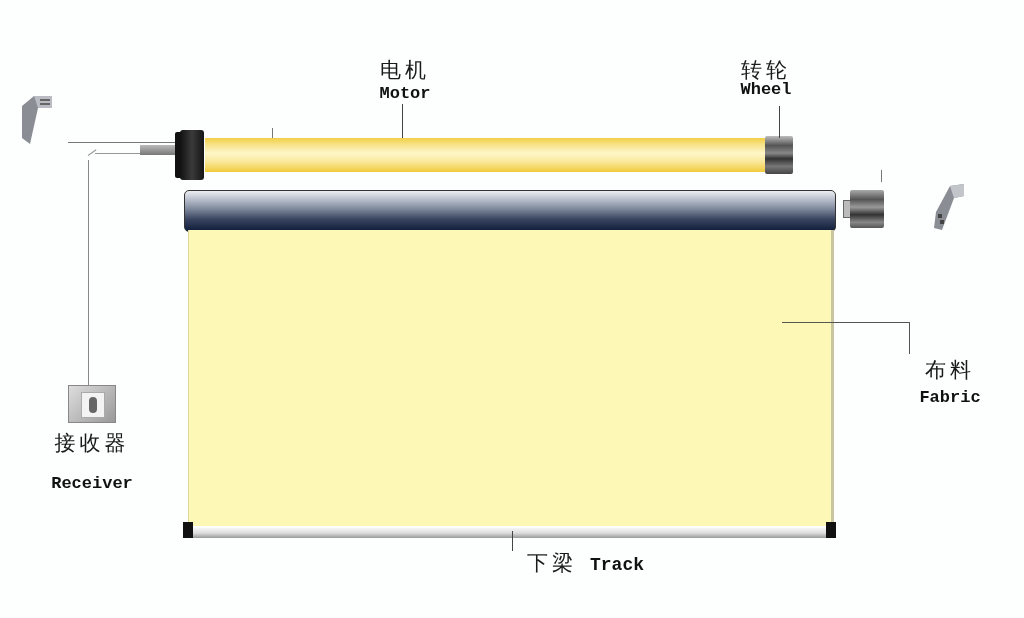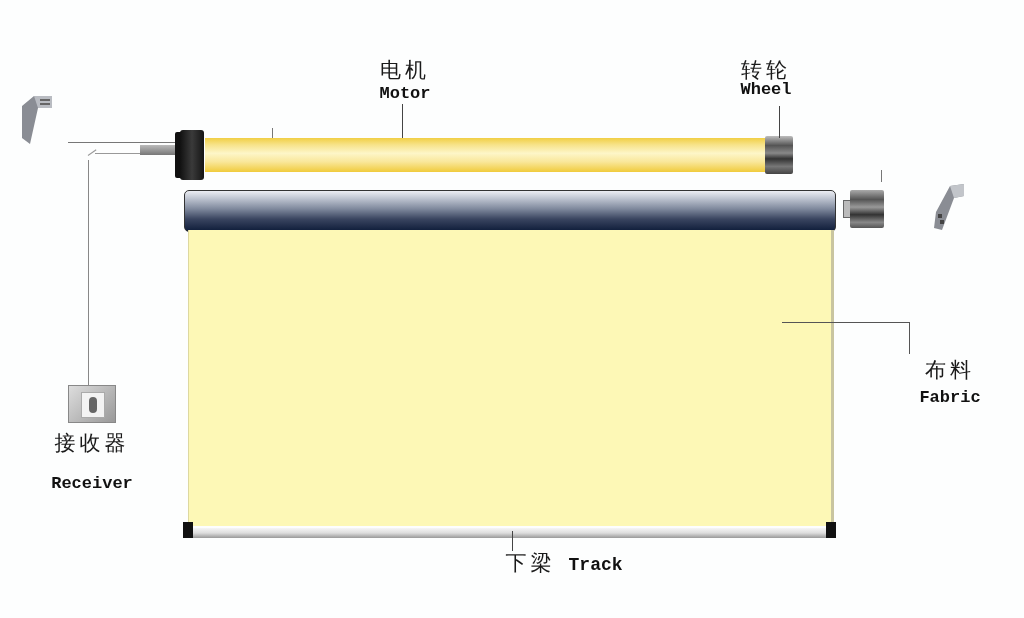--- a/index.html
+++ b/index.html
@@ -90,21 +90,21 @@
   <div class="line" style="left:909px;top:322px;width:1px;height:32px;background:#555;"></div>
   <div class="label" style="left:904px;top:360px;width:92px;">
     <div class="zh">布料</div>
     <div class="en" style="margin-top:8px;">Fabric</div>
   </div>
 
   <div class="abs track"></div>
   <div class="abs track-cap-l"></div>
   <div class="abs track-cap-r"></div>
   <div class="line" style="left:512px;top:531px;width:1px;height:20px;"></div>
-  <div class="label" style="left:484px;top:553px;width:160px;text-align:center;">
+  <div class="label" style="left:484px;top:553px;width:160px;text-align:right;">
     <span class="zh">下梁</span>
     <span class="en" style="margin-left:8px;font-size:18px;">Track</span>
   </div>
 
   <div class="abs receiver">
     <div class="receiver-inner">
         <div class="receiver-dot"></div>
       </div>
   </div>
   <div class="label" style="left:36px;top:433px;width:112px;">

